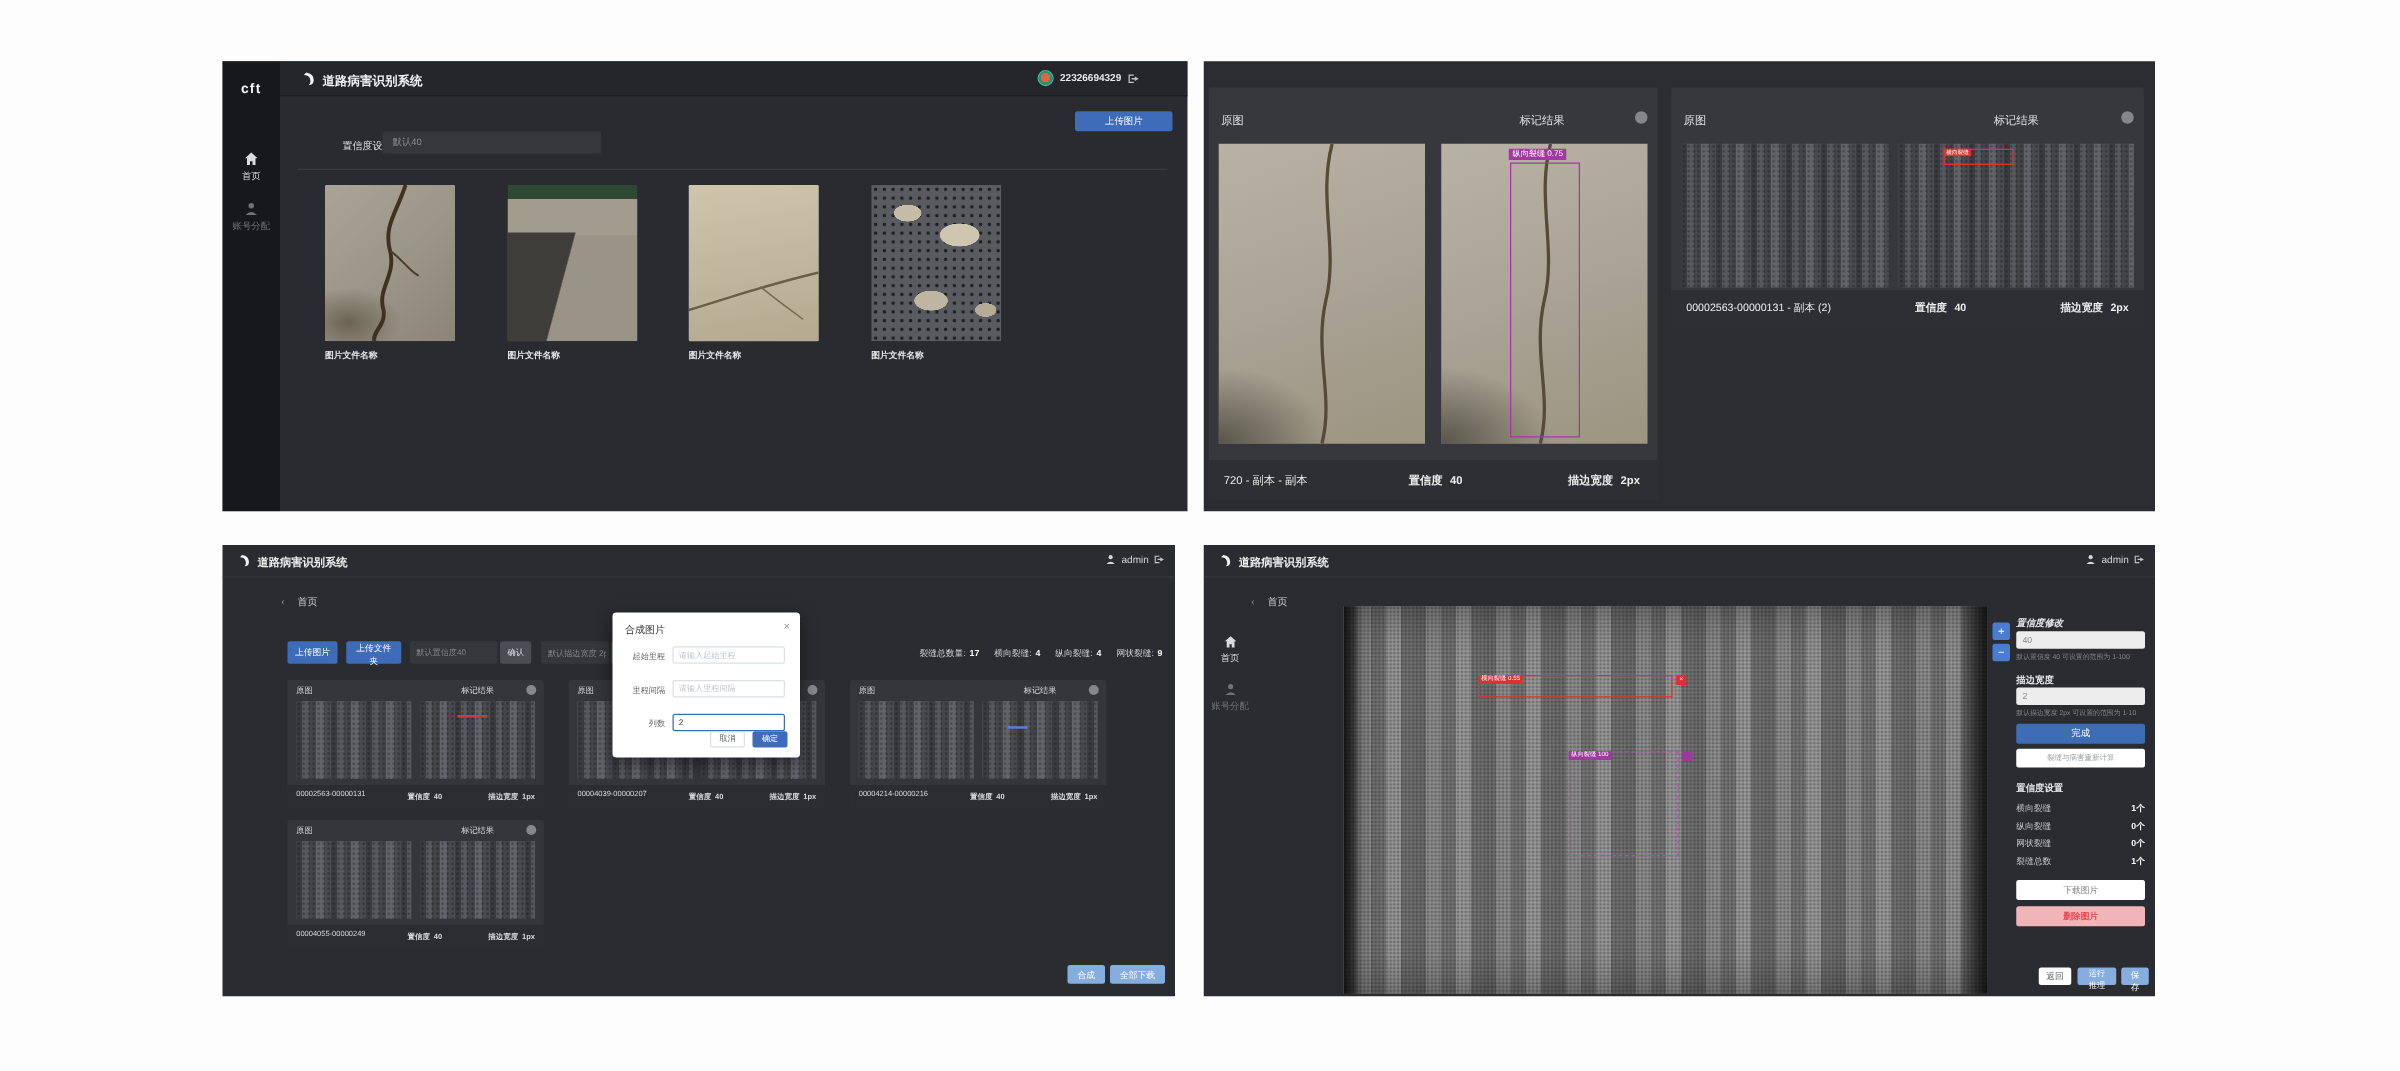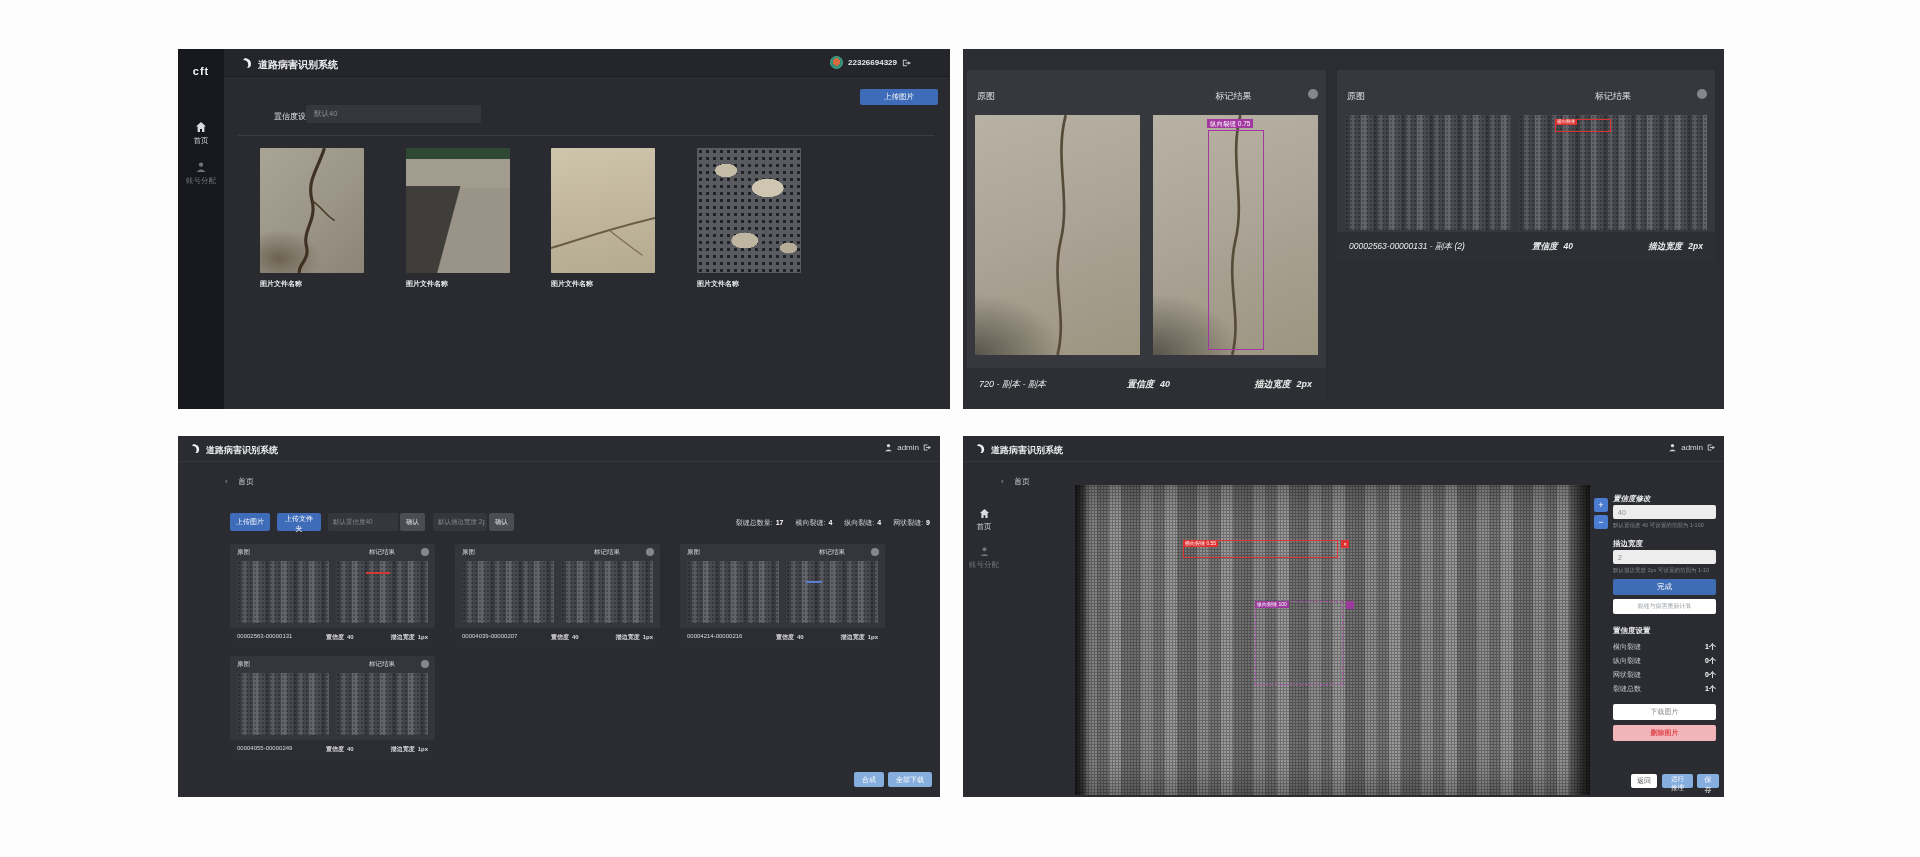--- a/index.html
+++ b/index.html
@@ -72,21 +72,21 @@
   
   .p2{left:963px;top:49px;width:761px;height:360px;background:#2c2d32;}
   .bigcard{position:absolute;background:#37383e;border-radius:2px;}
   .bc-a{left:4px;top:21px;width:359px;height:330px;}
   .bc-b{left:374px;top:21px;width:378px;height:192px;}
   .bc-label{position:absolute;color:#dfe0e4;font-size:9px;}
   .bc-img{position:absolute;top:45px;overflow:hidden;}
   .tanphoto{background:
       radial-gradient(ellipse 130px 90px at 0% 100%, rgba(40,38,33,.6), transparent 68%),
       linear-gradient(160deg,#b8b2a4 0%,#aaa396 50%,#9c9580 100%);}
-  .bc-foot{position:absolute;left:0;right:0;bottom:0;background:#2e2f34;display:flex;align-items:center;font-style:italic;}
+  .bc-foot{position:absolute;left:0;right:0;bottom:0;background:#2e2f34;display:flex;align-items:center;}
   .bc-name{position:absolute;left:12px;color:#eceded;font-size:9px;}
   .kv{position:absolute;color:#eceded;font-size:9px;font-weight:bold;}
   .kv b{font-weight:bold;margin-left:6px;}
   .annot-box{position:absolute;}
   .annot-tag{position:absolute;color:#fff;white-space:nowrap;line-height:1.4;}
 
   
   .p3{left:178px;top:436px;width:762px;height:361px;background:#2b2c31;}
   .phead{position:absolute;left:0;top:0;right:0;height:26px;border-bottom:1px solid #36373c;}
   .phead-title{position:absolute;left:28px;top:8px;color:#eceded;font-size:9px;font-weight:bold;}
@@ -335,20 +335,32 @@
       <span class="dot-icon"></span>
       <div class="mc-img stripes-dark" style="left:7px;"></div>
       <div class="mc-img stripes-dark" style="left:106px;"></div>
       <div class="mc-foot">
         <span class="mc-name">00004055-00000249</span>
         <span class="mc-kv" style="left:96px;"><span>置信度</span><b>40</b></span>
         <span class="mc-kv" style="right:7px;"><span>描边宽度</span><b>1px</b></span>
       </div>
     </div>
 
+    <div class="modal">
+      <span class="modal-title">合成图片</span>
+      <span class="modal-close">×</span>
+      <span class="mrow-label" style="top:31px;">起始里程</span>
+      <input class="mrow-input" style="top: 27px;" placeholder="请输入起始里程">
+      <span class="mrow-label" style="top:58px;">里程间隔</span>
+      <input class="mrow-input" style="top: 54px;" placeholder="请输入里程间隔">
+      <span class="mrow-label" style="top:85px;">列数</span>
+      <input class="mrow-input focused" style="top: 81px;" value="2">
+      <button class="modal-cancel">取消</button>
+      <button class="btn-blue modal-ok">确定</button>
+    </div>
 
     <button class="btn-lblue p3-foot-btn" style="right:56px;width:30px;">合成</button>
     <button class="btn-lblue p3-foot-btn" style="right:8px;width:44px;">全部下载</button>
   </section>
 
   <section class="panel p4">
     <header class="phead">
       <svg class="brandic" style="left:12px;top:7px;" width="11" height="11" viewBox="0 0 12 12">
           <path d="M4 1 Q10 2 10 7 Q10 11 6 11 Q8 9 7 6 Q6 3 2 3 Z" fill="#f0f1f4"></path>
         </svg>

